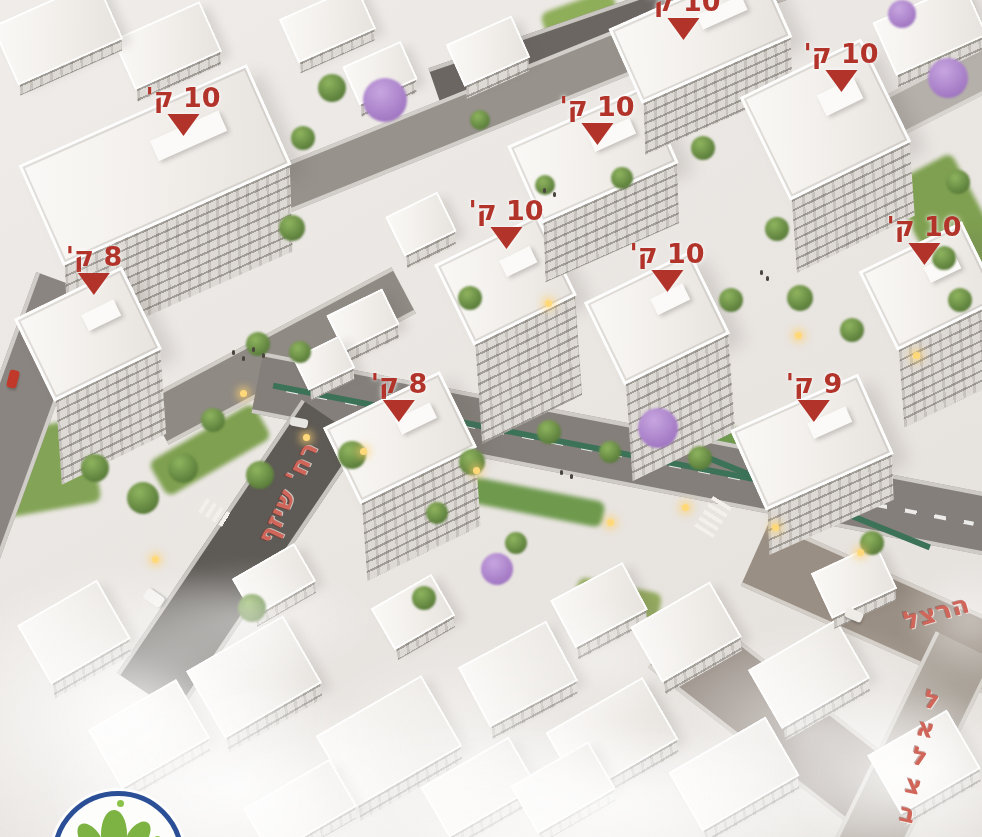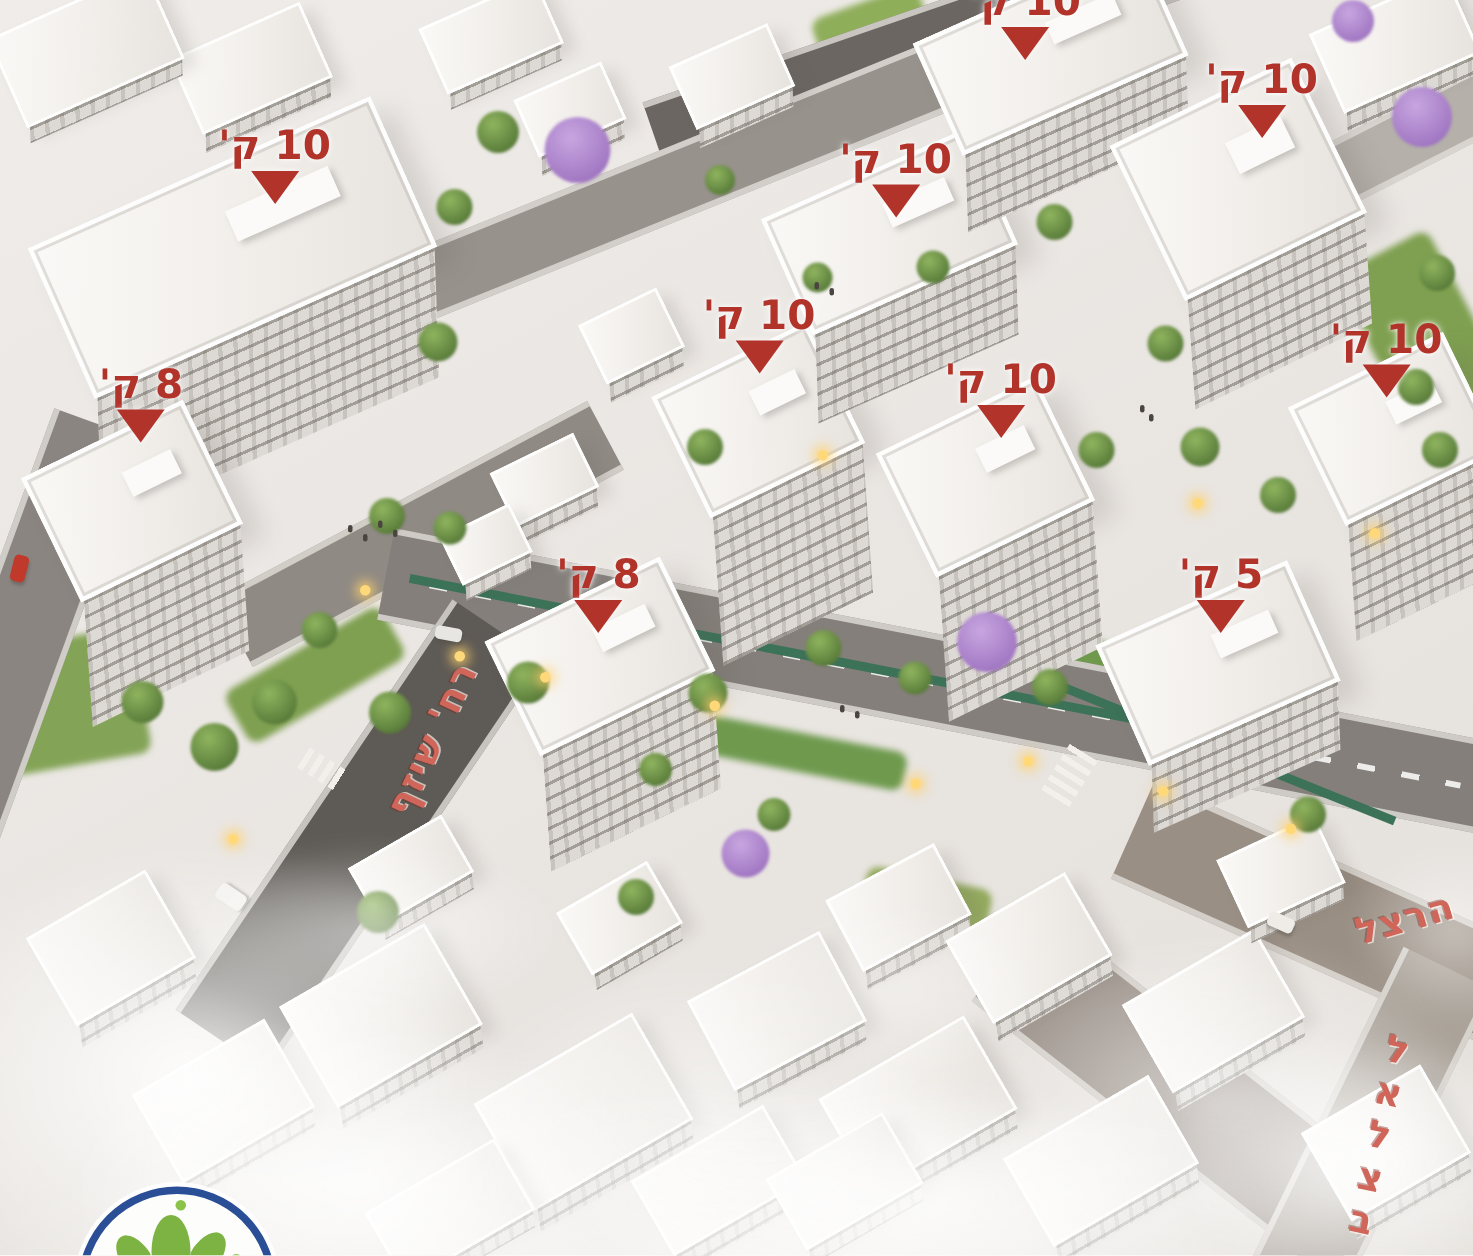--- a/index.html
+++ b/index.html
@@ -360,21 +360,21 @@
       </div>
       <div class="marker" style="left: 94px; top: 243px;">
         <div class="lbl">8 ק'</div>
         <div class="tri"></div>
       </div>
       <div class="marker" style="left: 399px; top: 370px;">
         <div class="lbl">8 ק'</div>
         <div class="tri"></div>
       </div>
       <div class="marker" style="left: 814px; top: 370px;">
-        <div class="lbl">5 ק'</div>
+        <div class="lbl">9 ק'</div>
         <div class="tri"></div>
       </div>
     </div>
   <div class="layer L-logo">
     <div class="logo">
       <div class="leaf" style="left:44px;top:14px;width:26px;height:40px;"></div>
       <div class="leaf" style="left:22px;top:26px;width:20px;height:30px;transform:rotate(-35deg);"></div>
       <div class="leaf" style="left:72px;top:24px;width:20px;height:30px;transform:rotate(35deg);"></div>
 
       <div class="leafdot" style="left:96px;top:40px;width:9px;height:9px;"></div>

